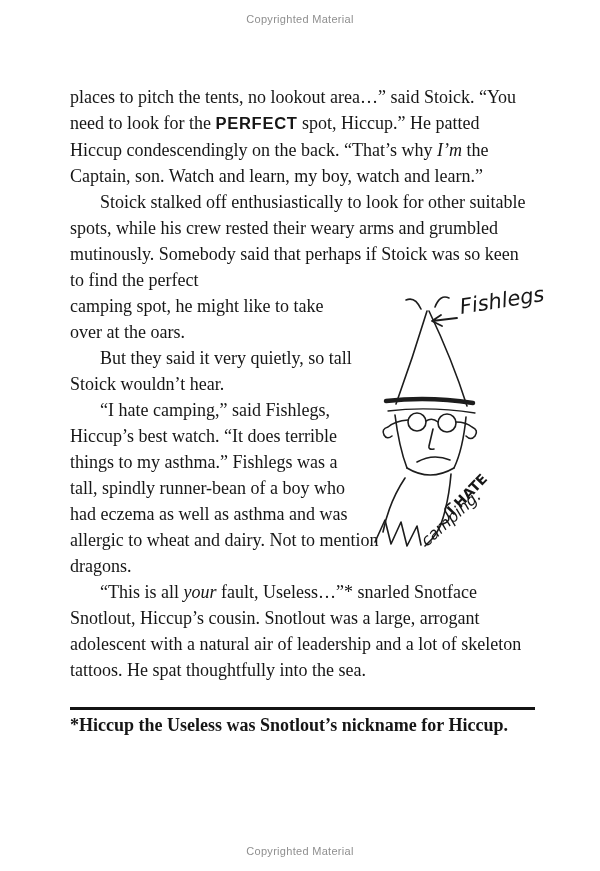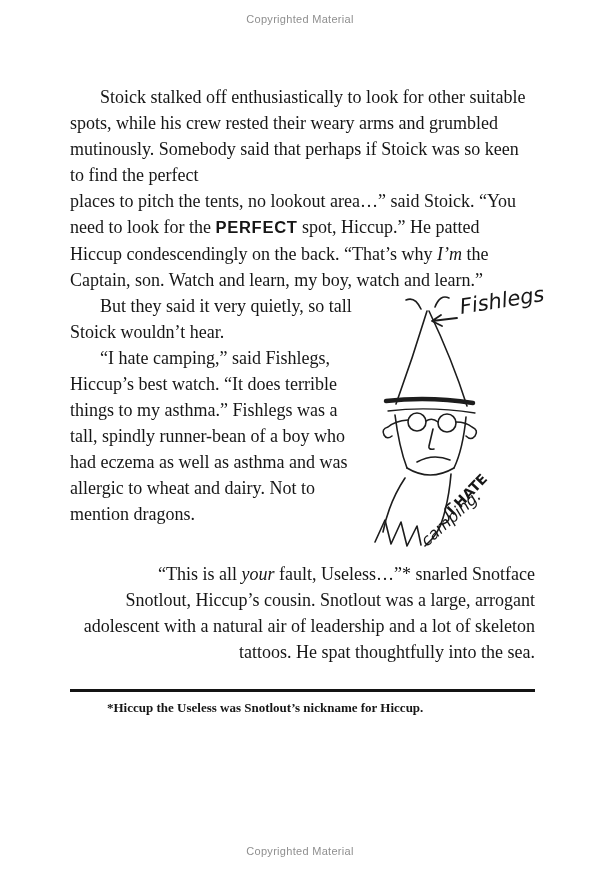--- a/index.html
+++ b/index.html
@@ -23,38 +23,38 @@
     font-family:"Liberation Sans", sans-serif; font-weight:bold;
     font-size:.92em; letter-spacing:.7px;
   }
   .ital { font-style:italic; }
   .illo-float {
     float:right; width:170px; height:268px; margin-left:10px;
     position:relative;
     shape-outside: polygon(0px 0px, 170px 0px, 170px 268px, 42px 268px, 6px 180px, 0px 60px);
   }
   .illo-svg { position:absolute; left:-10px; top:-6px; }
-  .clear-para { clear:both;text-align:right; }
+  .clear-para { clear:both; }
   .footnote-rule {
     border:none; border-top:3px solid #141414; margin:24px 0 7px 0; height:0;
   }
-  .footnote { font-size:13px; line-height:17px; font-weight:600;margin-left:37px; }
+  .footnote { font-size:18px; line-height:17px; font-weight:600; }
 </style>
 </head>
 <body>
 
 <div class="page">
 
   <div class="notice notice-top">Copyrighted Material</div>
 
   <div class="text-block">
 
+    <p class="para"><span>places to pitch the tents, no lookout area…” said Stoick. “You need to look for the </span><span class="viking">PERFECT</span><span> spot, Hiccup.” He patted Hiccup condescendingly on the back. “That’s why </span><span class="ital">I’m</span><span> the Captain, son. Watch and learn, my boy, watch and learn.”</span></p>
+
     <p class="para indent"><span>Stoick stalked off enthusiastically to look for other suitable spots, while his crew rested their weary arms and grumbled mutinously. Somebody said that perhaps if Stoick was so keen to find the perfect</span></p>
-
-    <p class="para"><span>places to pitch the tents, no lookout area…” said Stoick. “You need to look for the </span><span class="viking">PERFECT</span><span> spot, Hiccup.” He patted Hiccup condescendingly on the back. “That’s why </span><span class="ital">I’m</span><span> the Captain, son. Watch and learn, my boy, watch and learn.”</span></p>
 
     <p class="para"><span class="illo-float">
           <svg class="illo-svg" width="225" height="280" viewBox="0 0 225 280">
         <g stroke="#1d1d1d" stroke-width="1.6" fill="none" stroke-linecap="round" stroke-linejoin="round">
           <path d="M66 22 Q60 9 51 13"></path>
           <path d="M80 20 Q85 7 94 11"></path>
           <path d="M72 24 Q58 70 41 117"></path>
           <path d="M74 24 Q97 72 112 119"></path>
           <path d="M31 114 Q74 109 118 116" stroke-width="4.5"></path>
           <path d="M33 124 Q74 119 120 126" stroke-width="1.3"></path>
@@ -71,21 +71,21 @@
           <path d="M50 191 Q34 215 28 245"></path>
           <path d="M20 255 L30 233 L36 257 L46 235 L52 259 L62 239 L66 258"></path>
           <path d="M96 187 Q94 211 88 231 Q84 247 70 259"></path>
           <path d="M88 237 q9 -3 4 -10 q-5 -6 3 -11"></path>
         </g>
         <path d="M102 31 L77 34 M77 34 l9 -6 M77 34 l10 5" stroke="#1d1d1d" stroke-width="1.8" fill="none" stroke-linecap="round"></path>
         <text x="106" y="27" transform="rotate(-9 106 27)" font-family="DejaVu Sans, sans-serif" font-style="italic" font-size="21" fill="#161616">Fishlegs</text>
         <text x="98" y="229" transform="rotate(-46 98 229)" font-family="DejaVu Sans, sans-serif" font-weight="bold" font-size="14" fill="#161616">I HATE</text>
         <text x="72" y="260" transform="rotate(-42 72 260)" font-family="DejaVu Sans, sans-serif" font-style="italic" font-size="16" fill="#161616">camping.</text>
       </svg>
-        </span></p>
+        </span><span>camping spot, he might like to take over at the oars.</span></p>
 
     <p class="para indent"><span>But they said it very quietly, so tall Stoick wouldn’t hear.</span></p>
 
     <p class="para indent"><span>“I hate camping,” said Fishlegs, Hiccup’s best watch. “It does terrible things to my asthma.” Fishlegs was a tall, spindly runner-bean of a boy who had eczema as well as asthma and was allergic to wheat and dairy. Not to mention dragons.</span></p>
 
     <p class="para indent clear-para"><span>“This is all </span><span class="ital">your</span><span> fault, Useless…”* snarled Snotface Snotlout, Hiccup’s cousin. Snotlout was a large, arrogant adolescent with a natural air of leadership and a lot of skeleton tattoos. He spat thoughtfully into the sea.</span></p>
 
     <hr class="footnote-rule">
 
     <div class="footnote">*Hiccup the Useless was Snotlout’s nickname for Hiccup.</div>

